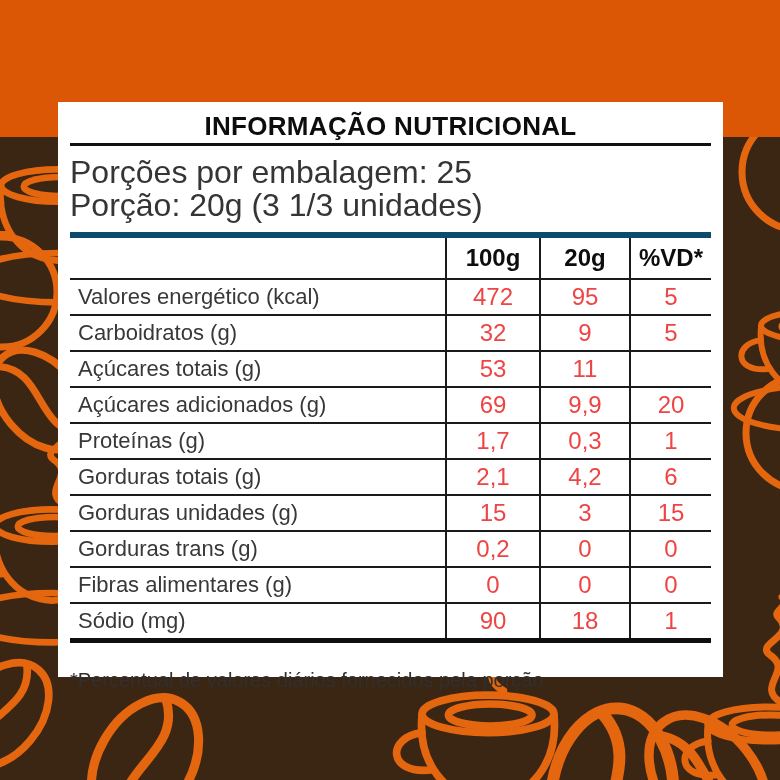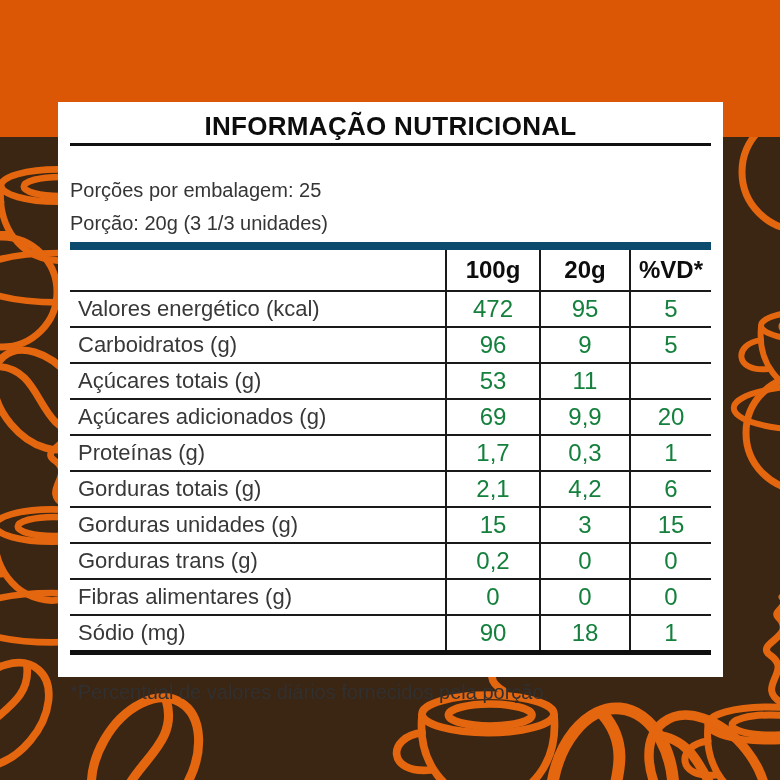--- a/index.html
+++ b/index.html
@@ -5,30 +5,30 @@
   html,body{margin:0;padding:0;}
   body{width:780px;height:780px;position:relative;overflow:hidden;
        font-family:"Liberation Sans","DejaVu Sans",sans-serif;background:#3B2513;}
   .stage{position:absolute;inset:0;width:780px;height:780px;}
   .pattern-svg{position:absolute;left:0;top:0;width:780px;height:780px;display:block;}
   .card{position:absolute;left:58px;top:102px;width:665px;height:575px;background:#ffffff;
         box-sizing:border-box;padding:0 12px;}
   .title{padding-top:9px;height:30px;font-size:26px;font-weight:bold;letter-spacing:.3px;
          text-align:center;color:#0d0d0d;}
   .title-rule{height:3px;background:#111;margin-top:2px;}
-  .serving{margin-top:28px;font-size:20px;line-height:33px;color:#353535;}
-  table.nutri{width:641px;margin-top:2px;border-collapse:collapse;table-layout:fixed;
-              border-top:8px solid #0c4a6e;border-bottom:5px solid #0f0f0f;}
+  .serving{margin-top:10px;font-size:32px;line-height:33px;color:#353535;}
+  table.nutri{width:641px;margin-top:10px;border-collapse:collapse;table-layout:fixed;
+              border-top:6px solid #0c4a6e;border-bottom:5px solid #0f0f0f;}
   col.c-label{width:376px;} col.c-100{width:94px;} col.c-20{width:90px;} col.c-vd{width:81px;}
   table.nutri th{font-size:24px;font-weight:bold;color:#0d0d0d;text-align:center;
                  height:40px;padding:0;}
   table.nutri thead tr{border-bottom:2px solid #1a1a1a;}
   table.nutri tbody tr{border-top:2px solid #1a1a1a;}
   table.nutri tbody tr:first-child{border-top:none;}
-  table.nutri td{height:34px;padding:0;font-size:24px;color:#15803d;text-align:center;
+  table.nutri td{height:34px;padding:0;font-size:24px;color:#ef4444;text-align:center;
                  overflow:hidden;white-space:nowrap;}
   table.nutri td.lbl{font-size:22px;text-align:left;padding-left:8px;color:#383838;}
   table.nutri td.v,table.nutri th.v{border-left:2px solid #1a1a1a;}
   .footnote{margin-top:26px;font-size:20px;color:#303030;}
 </style>
 </head>
 <body>
 
 <div class="stage">
 
@@ -118,21 +118,21 @@
       </thead>
       <tbody>
         <tr>
           <td class="lbl">Valores energético (kcal)</td>
           <td class="v">472</td>
           <td class="v">95</td>
           <td class="v">5</td>
         </tr>
         <tr>
           <td class="lbl">Carboidratos (g)</td>
-          <td class="v">96</td>
+          <td class="v">32</td>
           <td class="v">9</td>
           <td class="v">5</td>
         </tr>
         <tr>
           <td class="lbl">Açúcares totais (g)</td>
           <td class="v">53</td>
           <td class="v">11</td>
           <td class="v"></td>
         </tr>
         <tr>

